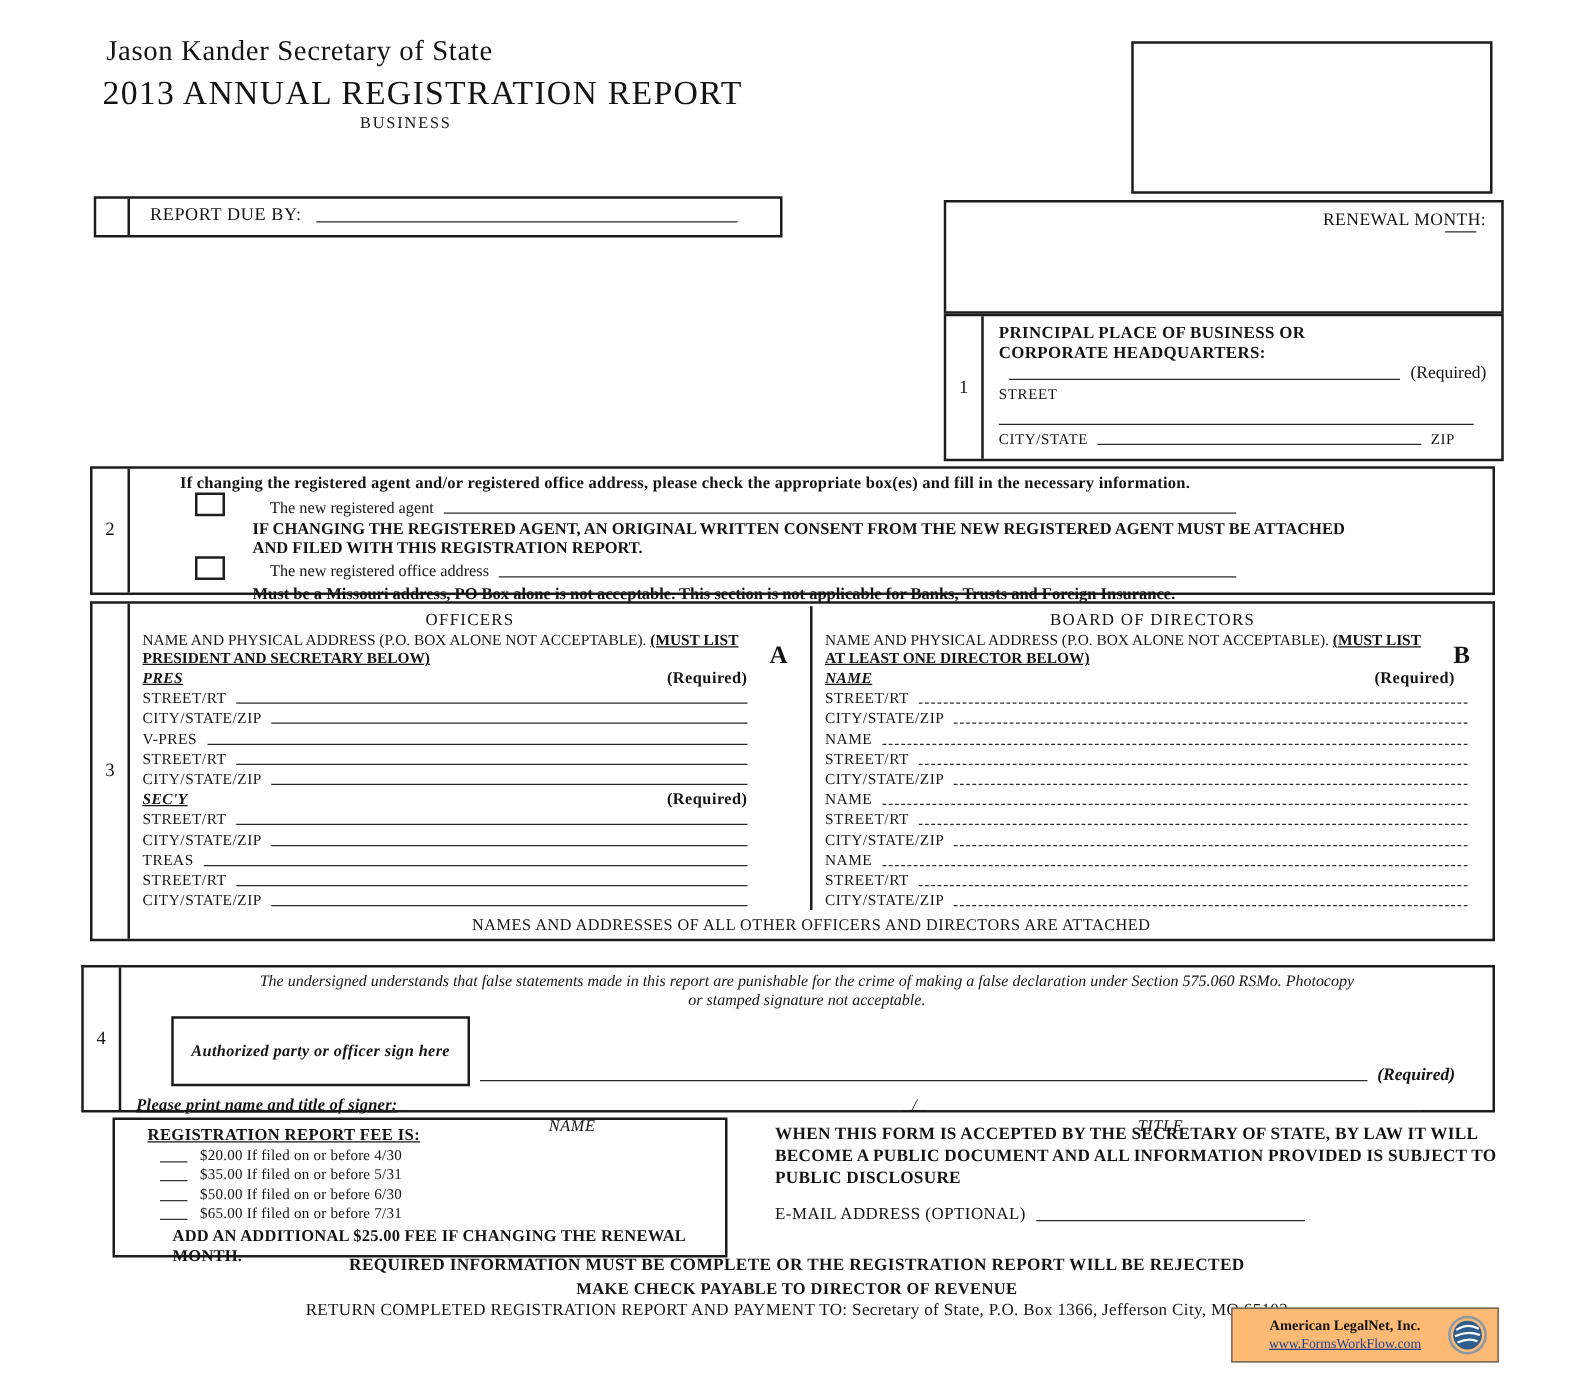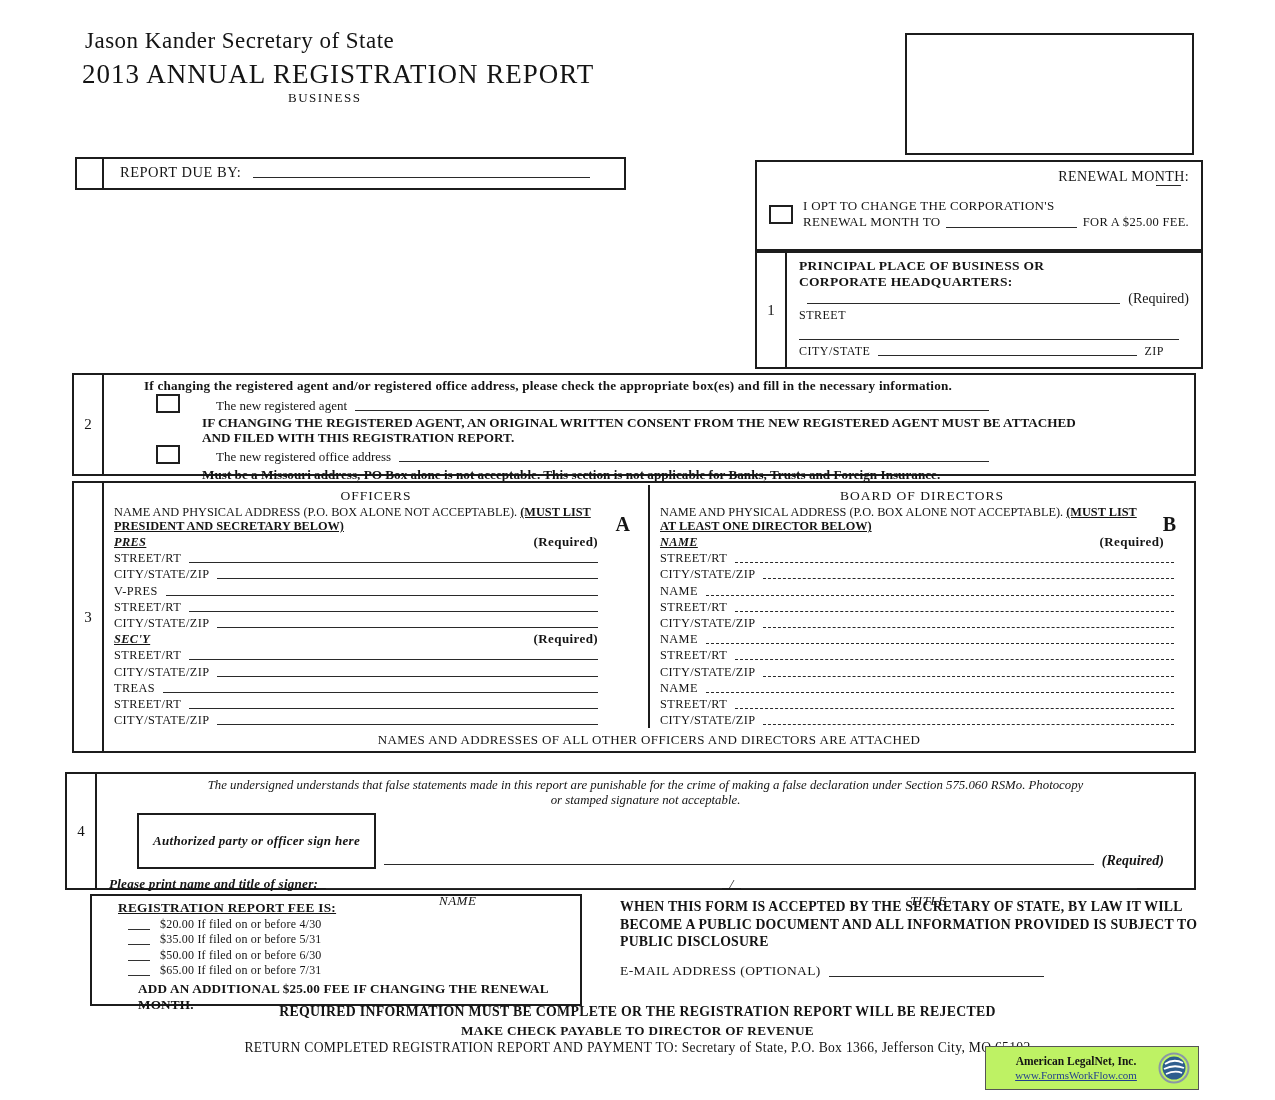--- a/index.html
+++ b/index.html
@@ -109,21 +109,21 @@
   .email-row .line { flex:0 0 215px; margin-bottom:2px; }
 
   
   .footline { left:0; width:100%; text-align:center; letter-spacing:0.3px; }
   .f1 { top:1004px; font-weight:bold; font-size:13.8px; }
   .f2 { top:1023px; font-weight:bold; font-size:13.2px; }
   .f3 { top:1040px; font-size:13.6px; }
 
   
   .branding { left:985px; top:1046px; width:214px; height:44px; border:1.5px solid #555;
-    display:flex; align-items:center; padding:2px 8px; box-sizing:border-box; background:#bef264; }
+    display:flex; align-items:center; padding:2px 8px; box-sizing:border-box; background:#fdba74; }
   .brand-txt { flex:1; text-align:center; line-height:14px; }
   .brand-name { font-size:11.5px; font-weight:bold; }
   .brand-url { font-size:11px; color:#23408e; text-decoration:underline; cursor:pointer; }
   .globe { flex:0 0 32px; height:32px; }
 </style>
 </head>
 <body>
 
 <div class="page">
 
@@ -137,31 +137,20 @@
     <div class="rd-cell"></div>
     <div class="rd-label">REPORT DUE BY:</div>
     <div class="line"></div>
   </div>
 
   <div class="abs box renewal">
     <div class="flex rm-row">
       <span>RENEWAL MONTH:</span>
       <span class="line"></span>
     </div>
-    <div class="flex opt-row">
-      <span class="cb"></span>
-      <div class="opt-text">
-        <div>I OPT TO CHANGE THE CORPORATION'S</div>
-        <div class="flex">
-          <span>RENEWAL MONTH TO</span>
-          <span class="line"></span>
-          <span class="fee-txt">FOR A $25.00 FEE.</span>
-        </div>
-      </div>
-    </div>
   </div>
 
   <div class="abs box flex sec1">
     <div class="num-cell">1</div>
     <div class="s1-content">
       <div class="b s1-title">PRINCIPAL PLACE OF BUSINESS OR</div>
       <div class="b s1-title">CORPORATE HEADQUARTERS:</div>
       <div class="flex s1-reqrow">
         <span class="line"></span>
         <span>(Required)</span>

